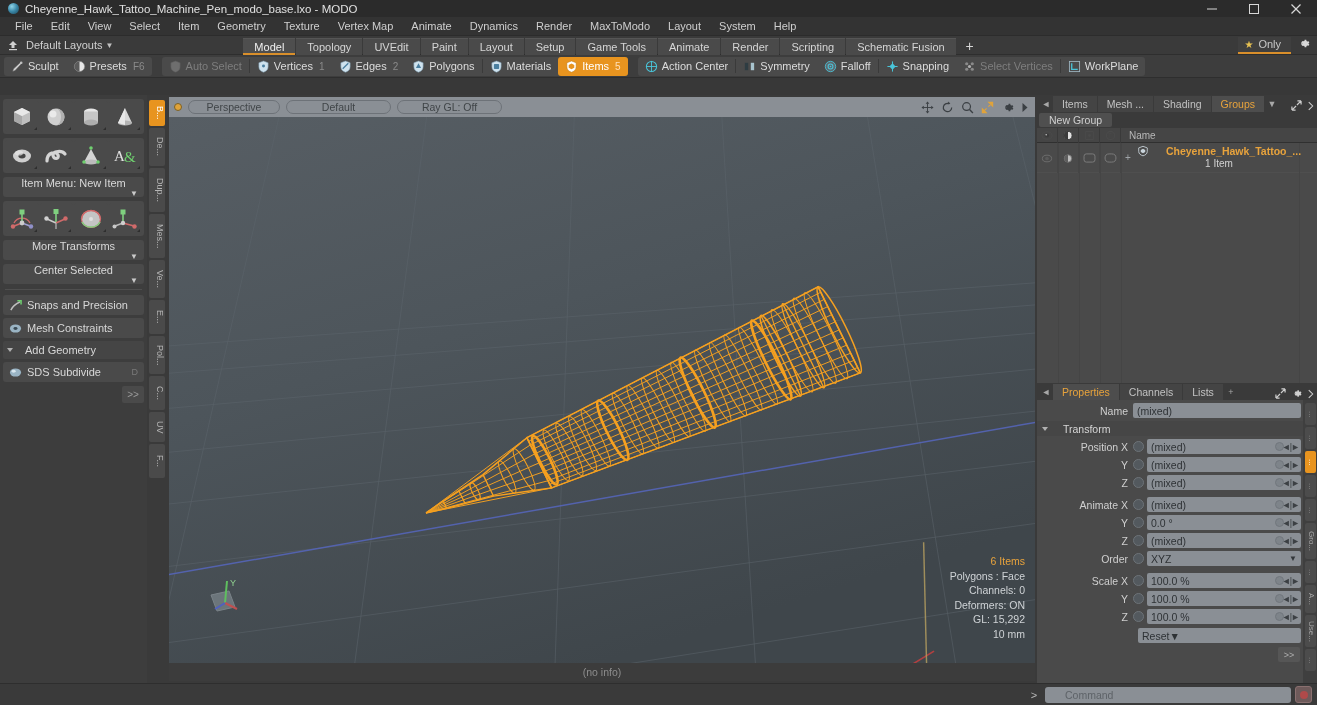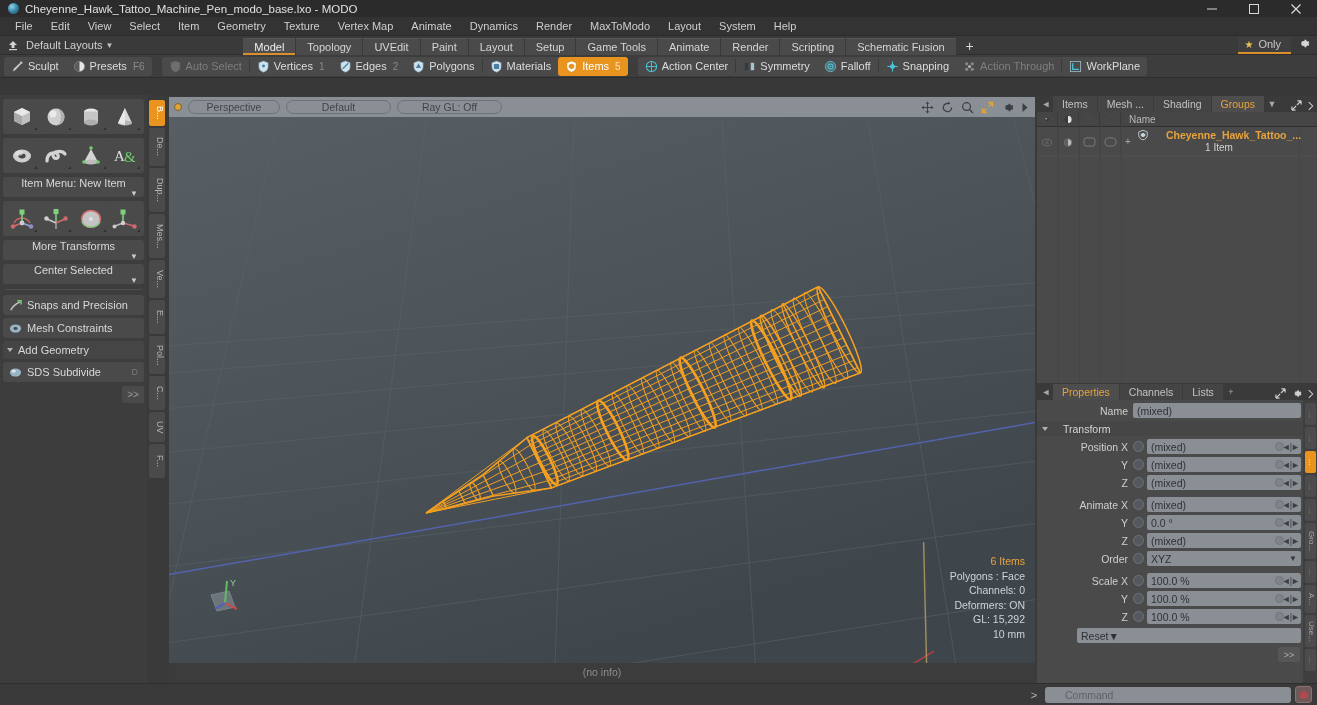--- a/index.html
+++ b/index.html
@@ -104,21 +104,21 @@
     height: 20px; background: #4a4a4a; border-radius: 3px; display: flex;
     align-items: center; padding: 0 6px; margin-bottom: 4px; font-size: 11px; color: #d8d8d8; flex-direction: column;
   }
   .dropbar .dcaret { margin-left: auto; font-size: 8px; color: #cacaca; }
   .lrow {
     height: 20px; background: #4a4a4a; border-radius: 3px; display: flex;
     align-items: center; padding: 0 6px; margin-bottom: 3px; font-size: 11px; color: #d8d8d8; gap: 5px;
   }
   .lrow .rkey { margin-left: auto; font-size: 9px; color: #7a7a7a; }
   .lhead {
-    height: 18px; display: flex; align-items: center; gap: 5px; padding: 0 4px;
+    height: 18px; display: flex; align-items: center; gap: 12px; padding: 0 4px;
     font-size: 11px; color: #d8d8d8; background: #454545; border-radius: 2px; margin-bottom: 3px;
   }
   .tri { width: 0; height: 0; border-left: 4px solid #b0b0b0; border-top: 3px solid transparent; border-bottom: 3px solid transparent; }
   .tri.down { border-left: 3.5px solid transparent; border-right: 3.5px solid transparent; border-top: 4px solid #b0b0b0; border-bottom: none; }
   .lsep { height: 1px; background: #4f4f4f; margin: 5px 2px; }
   .dbl-arrow {
     width: 22px; height: 17px; background: #4a4a4a; border-radius: 2px; color: #9a9a9a;
     font-size: 10px; display: flex; align-items: center; justify-content: center;
     margin-left: auto; margin-top: 4px;
   }
@@ -206,21 +206,21 @@
     background: #464646; color: #d6d6d6; font-size: 10.5px; margin: 2px 0;
   }
   .props-vstrip { width: 14px; flex: 0 0 auto; background: #3f3f3f; padding-top: 3px; }
   .pv-tab {
     width: 11px; margin: 0 auto 2px auto; background: #4c4c4c; border-radius: 2px;
     writing-mode: vertical-rl; font-size: 8px; color: #a8a8a8; text-align: center;
     padding: 2px 0; overflow: hidden; height: 34px; white-space: nowrap;
   }
   .pv-tab.dots { color: #8a8a8a; }
   .pv-tab.active { background: #e8941f; color: #fff; }
-  .reset-row { display: flex; padding: 2px 2px 0 40px; }
+  .reset-row { display: flex; padding: 2px 2px 0 101px; }
   .reset-box {
     flex: 1 1 auto; height: 15px; background: #8a8f95; border-radius: 2px; display: flex;
     align-items: center; padding: 0 4px; font-size: 10.5px; color: #2e3235;
   }
   .gt-row { display: flex; justify-content: flex-end; padding: 4px 3px 0 0; }
   .gt-btn { width: 22px; height: 15px; background: #565656; border-radius: 2px; color: #b0b0b0; font-size: 9px; display: flex; align-items: center; justify-content: center; }
 
   
   .bottombar {
     position: absolute; left: 0; right: 0; bottom: 0; height: 22px;
@@ -425,21 +425,21 @@
         <span>Snapping</span>
       </div>
       <div class="mbtn dim">
         <svg class="ico" viewBox="0 0 14 14">
             <circle cx="4" cy="4" r="1.7" fill="#8a8a8a"></circle>
             <circle cx="10" cy="4" r="1.7" fill="#8a8a8a"></circle>
             <circle cx="4" cy="10" r="1.7" fill="#8a8a8a"></circle>
             <circle cx="10" cy="10" r="1.7" fill="#8a8a8a"></circle>
             <circle cx="7" cy="7" r="1.7" fill="#b0b0b0"></circle>
           </svg>
-        <span>Action Through</span>
+        <span>Select Vertices</span>
       </div>
       <div class="msep"></div>
       <div class="mbtn">
         <svg class="ico" viewBox="0 0 14 14">
             <rect x="1.5" y="1.5" width="11" height="11" fill="none" stroke="#9fb8c4" stroke-width="0.9"></rect>
             <path d="M4 3.5 L4 10 L10.5 10" fill="none" stroke="#49c4d8" stroke-width="1.4"></path>
           </svg>
         <span>WorkPlane</span>
       </div>
     </div>
@@ -789,20 +789,23 @@
           <div class="rp-tabicons">
             <svg width="11" height="11" viewBox="0 0 12 12">
                 <path d="M11 1 L7 1 M11 1 L11 5 M11 1 L6.5 5.5 M1 11 L5 11 M1 11 L1 7 M1 11 L5.5 6.5" stroke="#cfcfcf" stroke-width="1.3" fill="none"></path>
               </svg>
             <svg width="7" height="10" viewBox="0 0 8 11">
                 <path d="M2 1 L6.5 5.5 L2 10" stroke="#cfcfcf" stroke-width="1.2" fill="none"></path>
               </svg>
           </div>
         </div>
 
+        <div class="newgroup-bar">
+          <div class="newgroup-btn">New Group</div>
+        </div>
 
         <div class="list-head">
           <div class="lh-ico">
             <svg width="12" height="11" viewBox="0 0 13 11">
                 <ellipse cx="6.5" cy="5.5" rx="5.5" ry="4" fill="none" stroke="#4a4a4a" stroke-width="1.1"></ellipse>
                 <circle cx="6.5" cy="5.5" r="2.3" fill="#3a3a3a"></circle>
                 <circle cx="5.6" cy="4.6" r="0.8" fill="#cfcfcf"></circle>
               </svg>
           </div>
           <div class="lh-ico">

